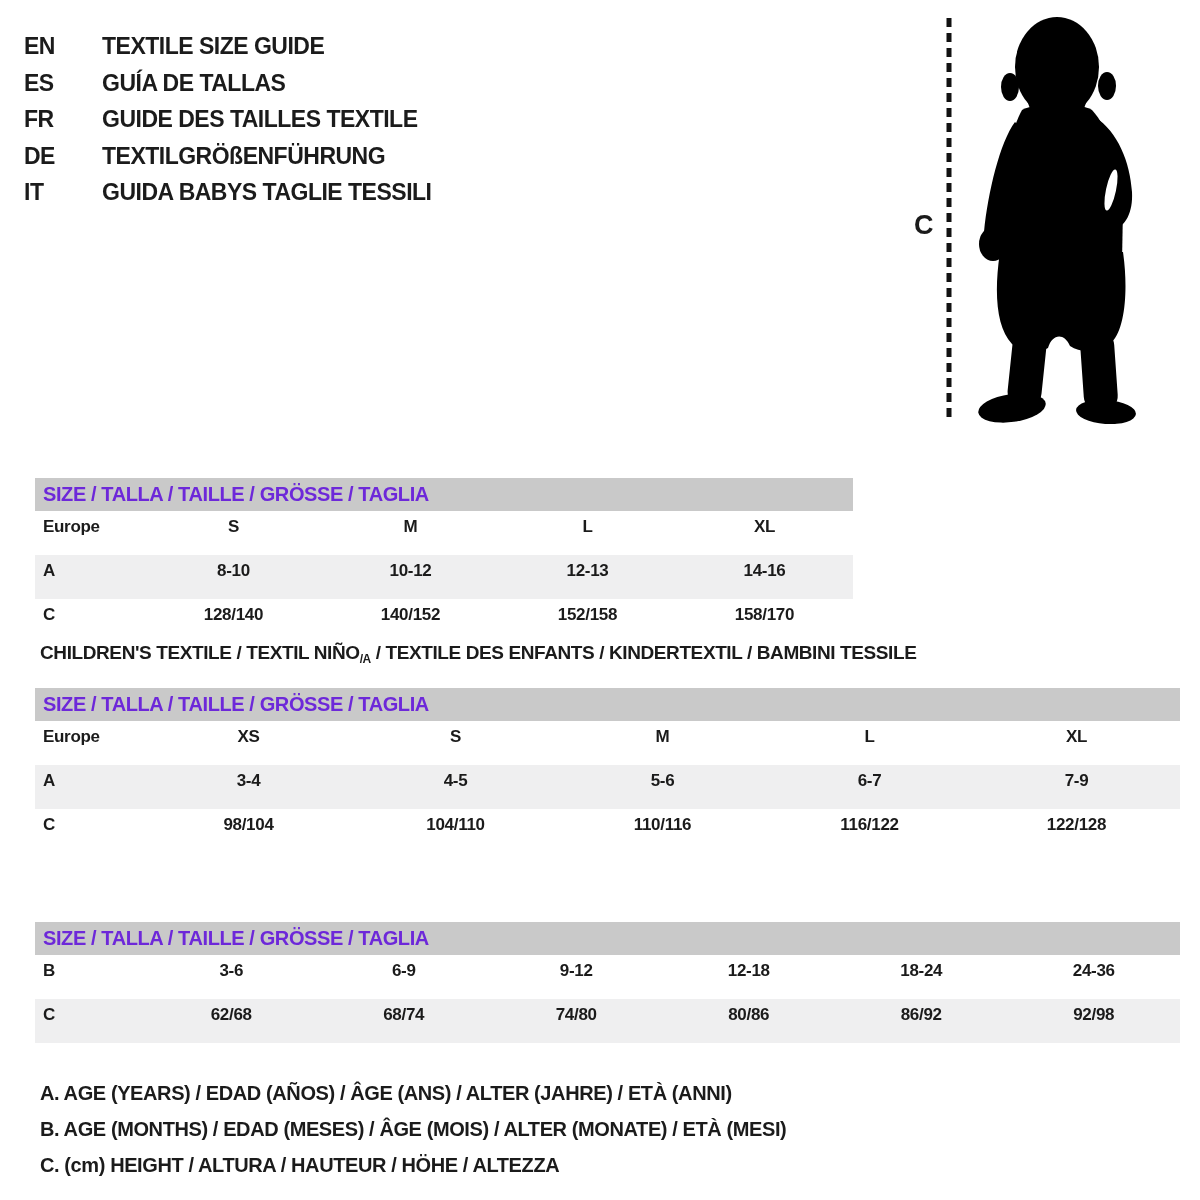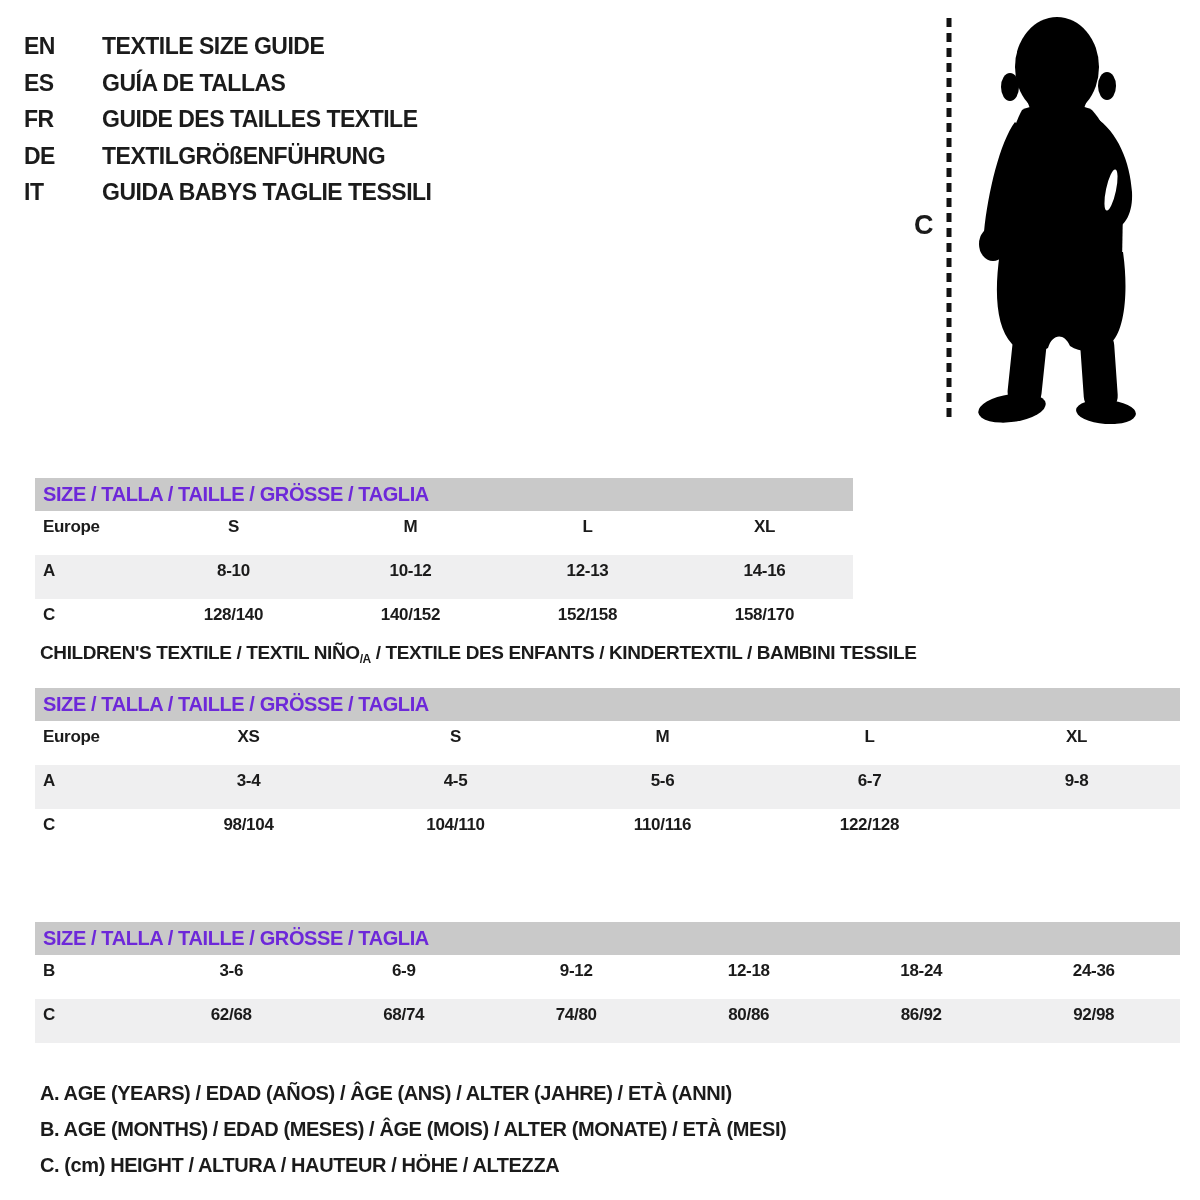--- a/index.html
+++ b/index.html
@@ -147,27 +147,28 @@
       <span>M</span>
       <span>L</span>
       <span>XL</span>
     </div>
     <div class="trow alt">
       <span>A</span>
       <span>3-4</span>
       <span>4-5</span>
       <span>5-6</span>
       <span>6-7</span>
-      <span>9-8</span>
+      <span>7-9</span>
     </div>
     <div class="trow">
       <span>C</span>
       <span>98/104</span>
       <span>104/110</span>
       <span>110/116</span>
+      <span>116/122</span>
       <span>122/128</span>
     </div>
   </div>
 
   <div class="size-table t-babies">
     <div class="table-header-bar">SIZE / TALLA / TAILLE / GRÖSSE / TAGLIA</div>
     <div class="trow">
       <span>B</span>
       <span>3-6</span>
       <span>6-9</span>

